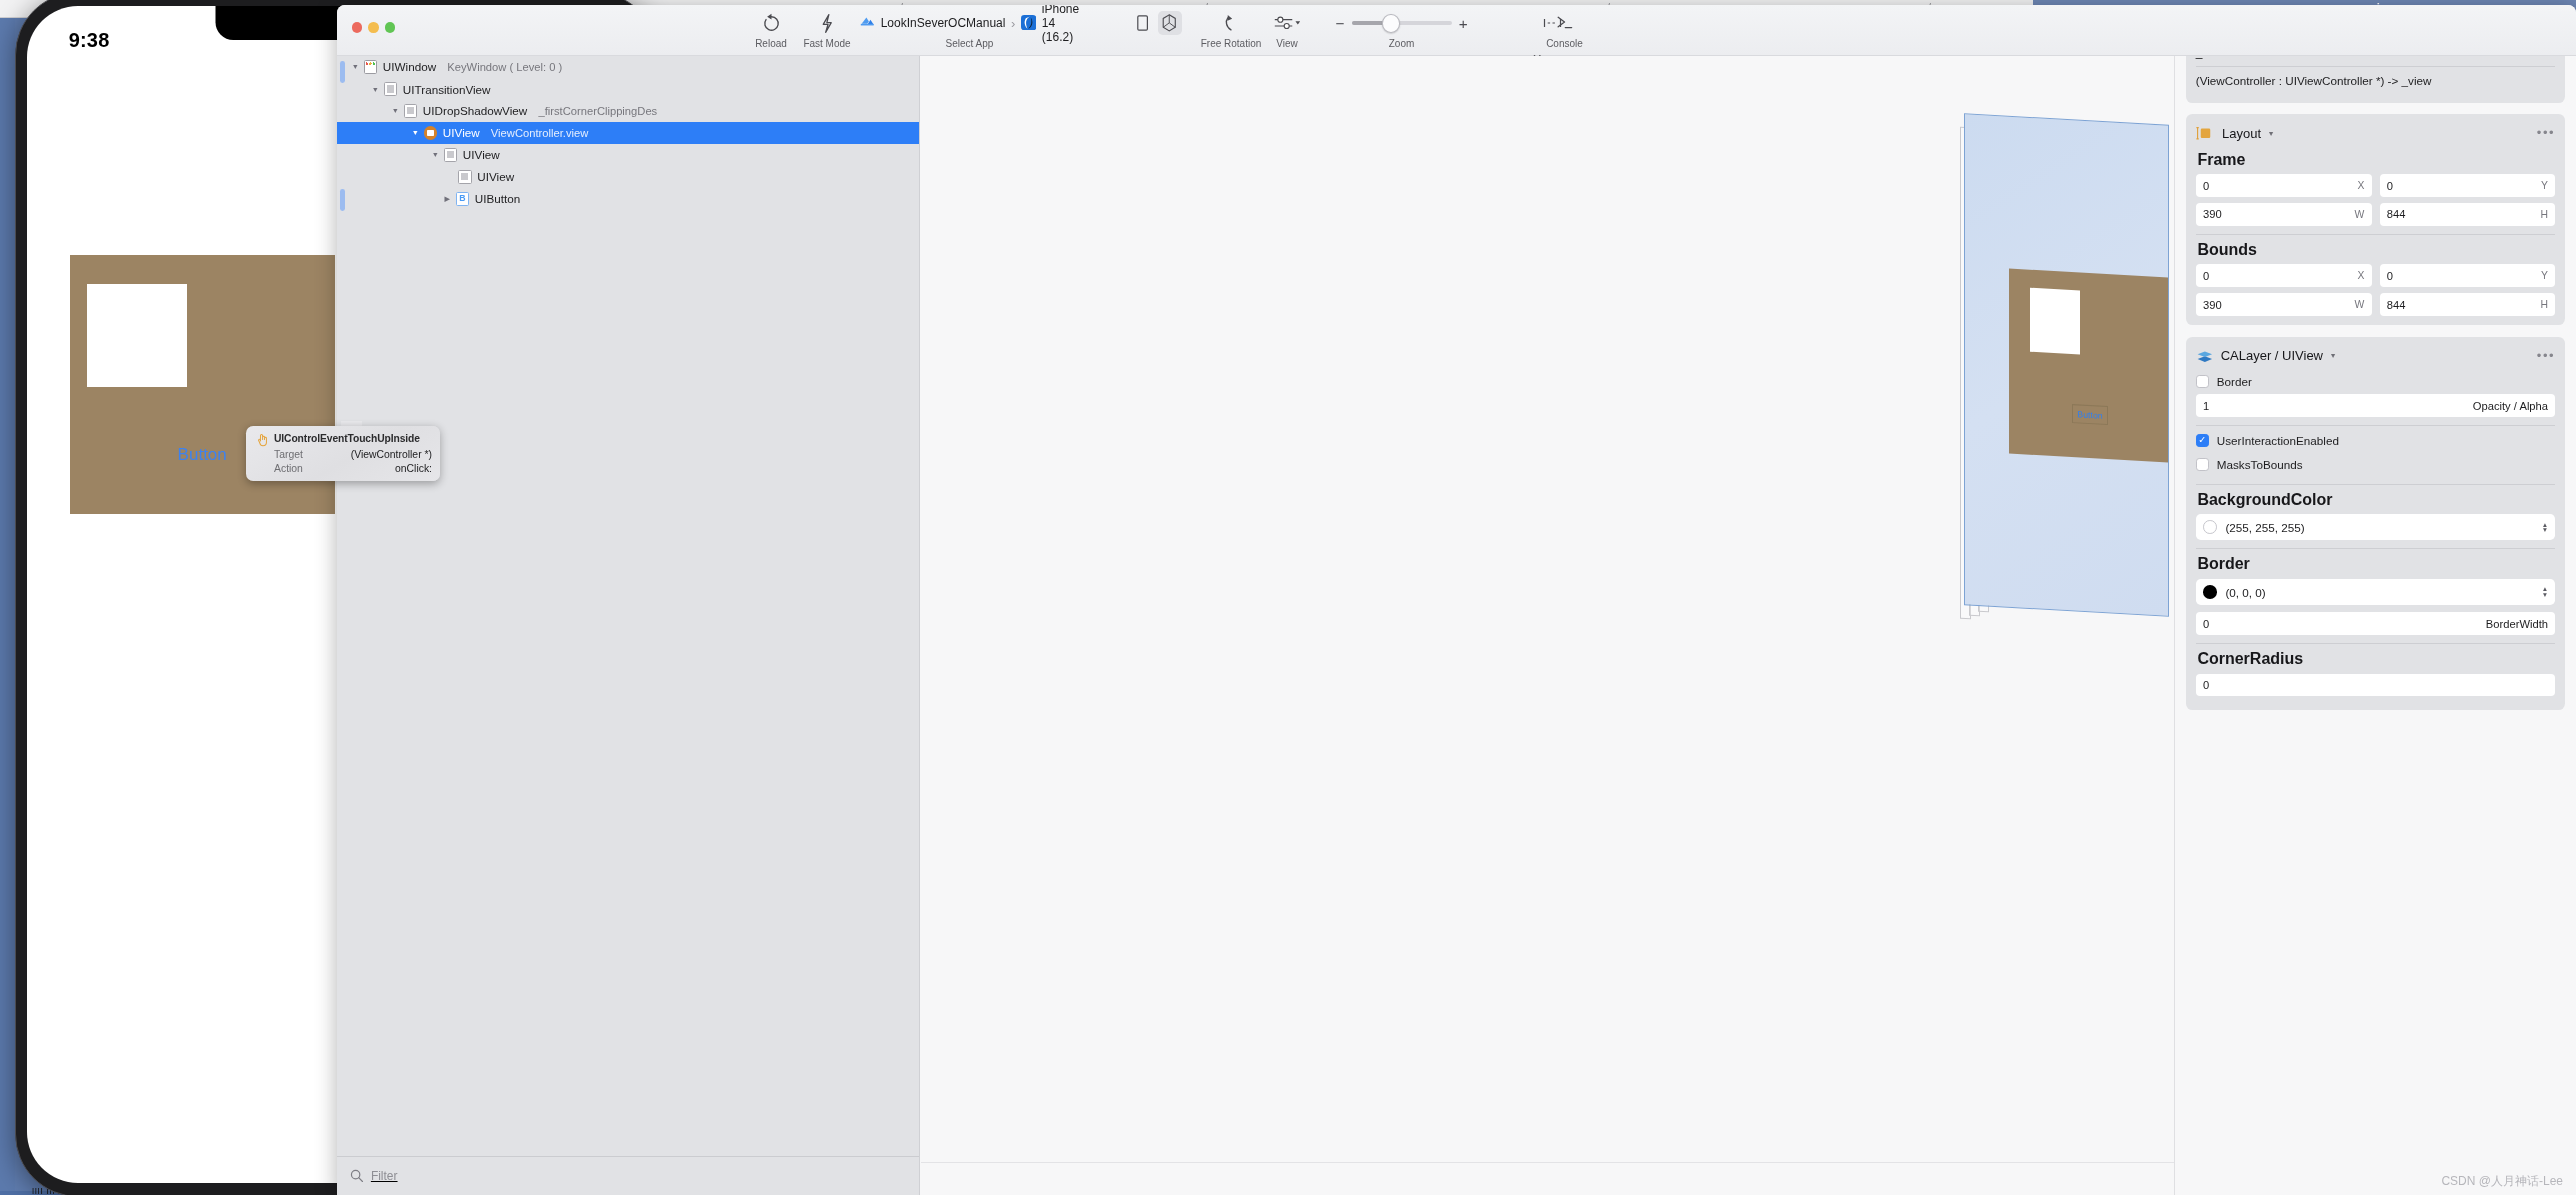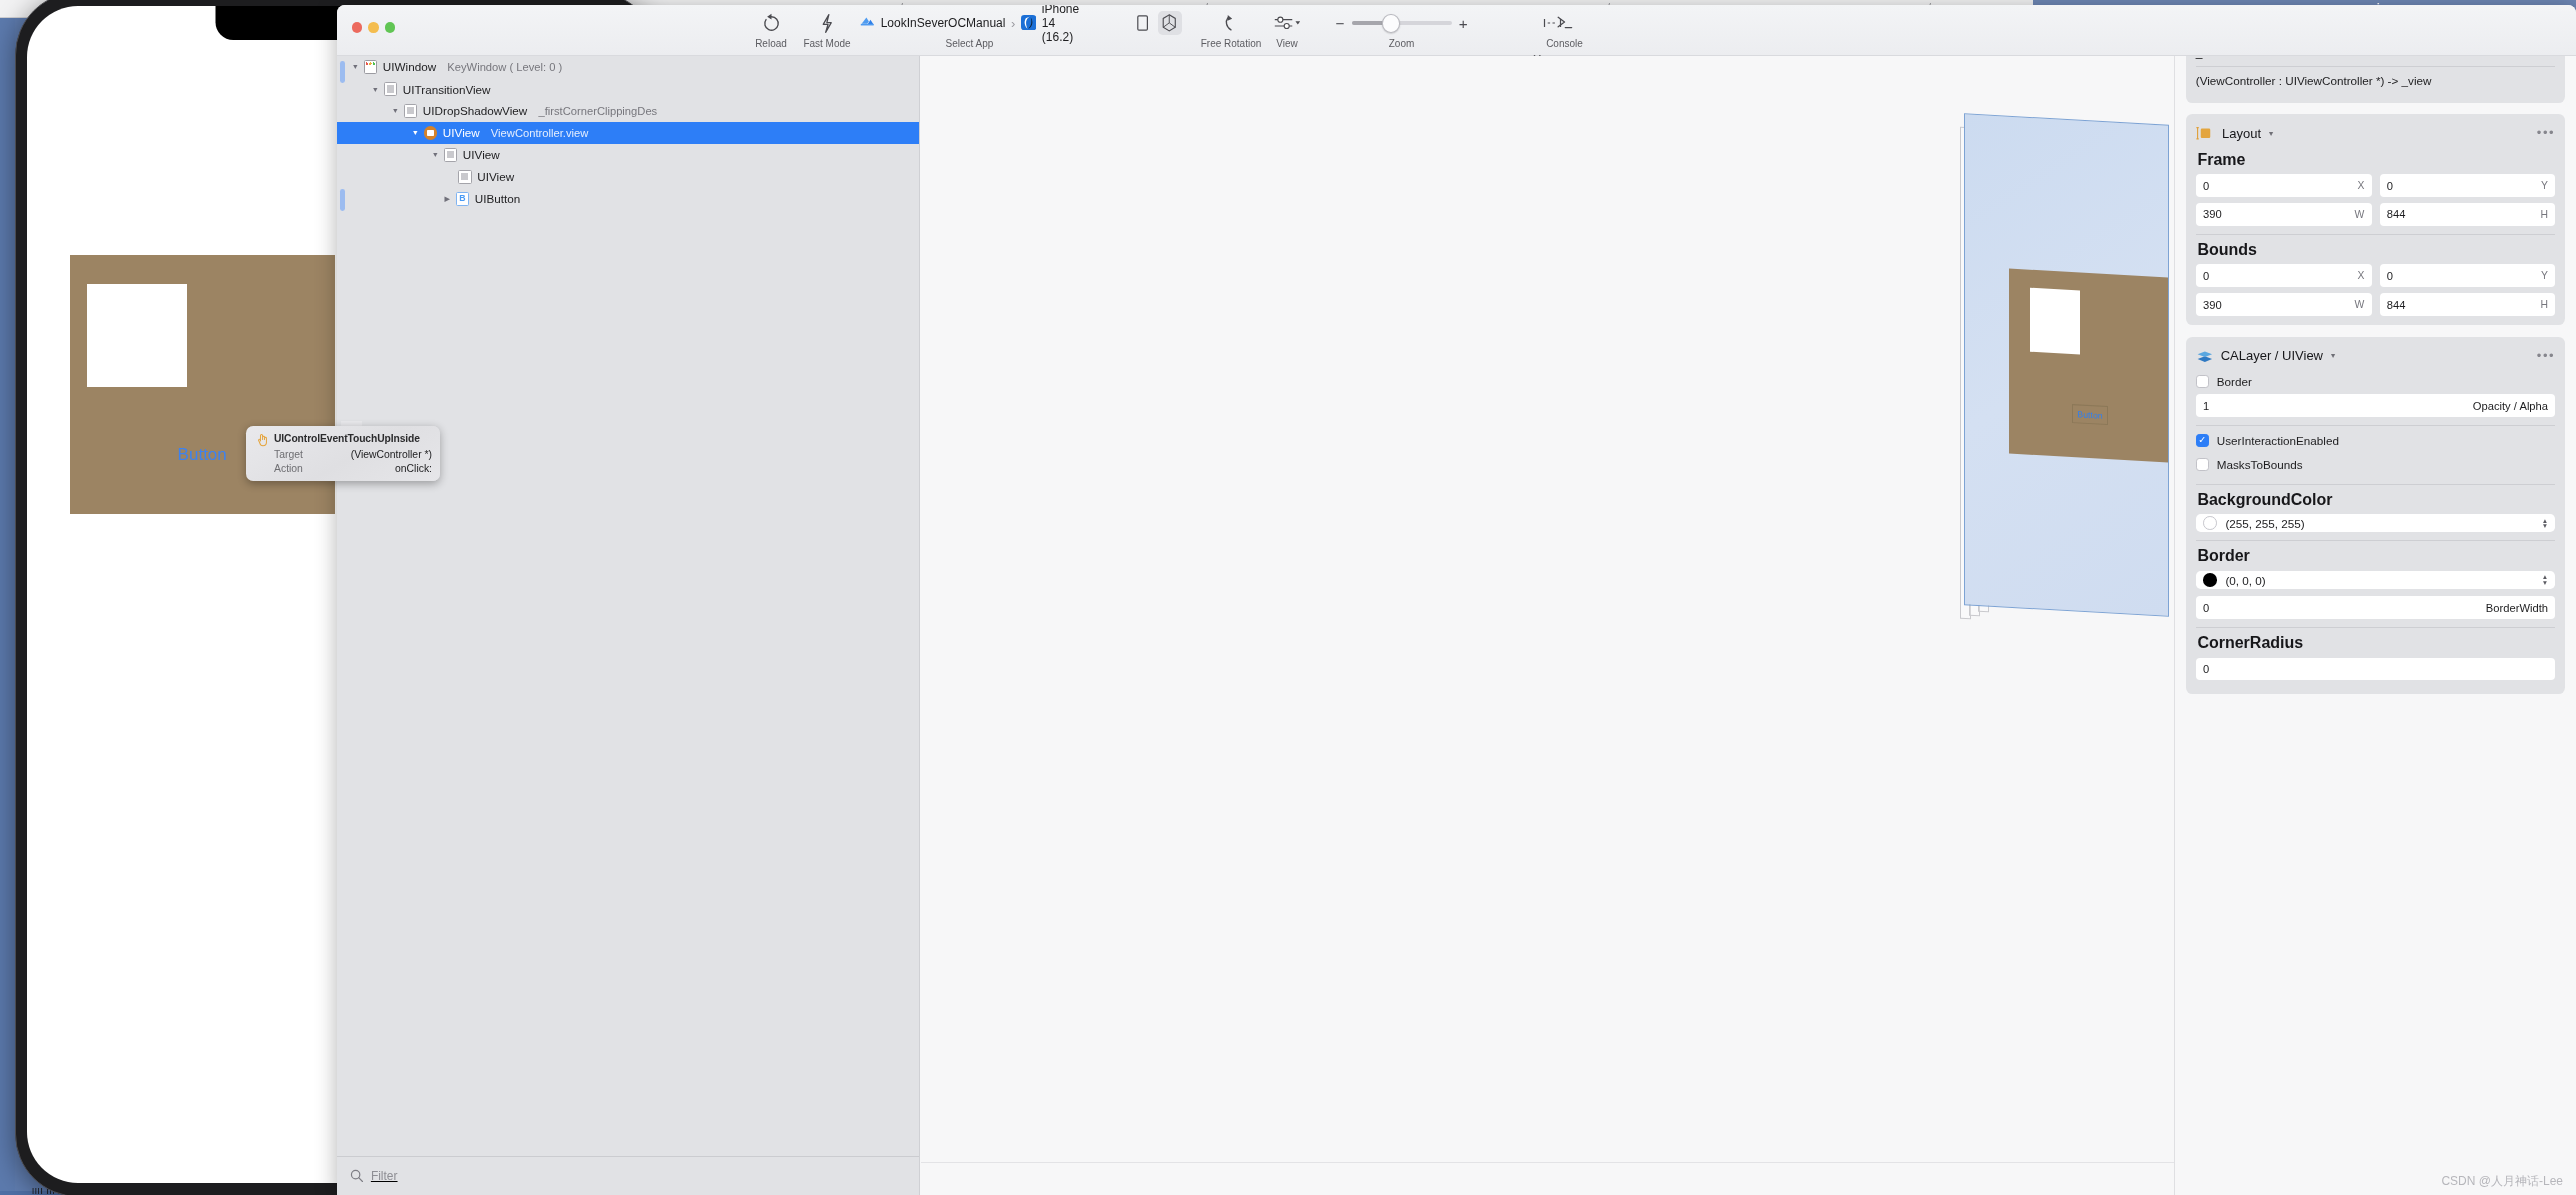--- a/index.html
+++ b/index.html
@@ -306,21 +306,21 @@
   .hrule { height:0.8px; background:#cdced2; margin:8px 0 3.2px 0; }
   .checkrow { display:flex; align-items:center; height:22.5px; margin-bottom:1.6px; }
   .cbox {
     width:13px; height:13px; border-radius:3.2px; background:#fff;
     border:0.8px solid #c2c2c8; margin-right:8px; flex:none;
     display:flex; align-items:center; justify-content:center;
   }
   .cbox.on { background:#2d7ef7; border-color:#2d7ef7; color:#fff; font-size:9.6px; line-height:1; }
   .checkrow .clabel { font-size:11.7px; color:#1d1d1f; }
   .colorrow {
-    height:18px; background:#fff; border-radius:4.8px; display:flex; align-items:center;
+    height:26px; background:#fff; border-radius:4.8px; display:flex; align-items:center;
     padding:0 7.2px; margin-bottom:7.2px;
   }
   .swatch { width:13.7px; height:13.7px; border-radius:50%; margin-right:8.8px; flex:none; }
   .colorrow .cv { flex:1; font-size:11.7px; color:#1d1d1f; }
   .stepper { display:flex; flex-direction:column; align-items:center; color:#5b5b62; font-size:6.4px; line-height:5.6px; }
   #watermark {
     position:absolute; right:13px; bottom:6.4px; font-size:12px; color:#b6b6bb;
     z-index:60; white-space:nowrap;
   }
 </style>
@@ -337,20 +337,37 @@
   <div id="bg-yellow-folder"></div>
 </div>
 <div id="bg-right-strip"></div>
 <div id="bg-pic-label">pic</div>
 <div id="bg-bottom-strip"></div>
 <div id="bg-text-sliver">lIlI IIl  lI IIl lIl Ill lIIl IIl llIlI  IlIlIIIll lIIIl   lIlIIIl lIl</div>
 
 <div id="simulator">
   <div id="sim-screen">
     <div id="sim-notch"></div>
+    <div id="sim-statusbar">
+      <div id="sim-time">9:38</div>
+      <div id="sim-status-right">
+        <span id="sim-dots">
+            <i></i>
+            <i></i>
+            <i></i>
+            <i></i>
+          </span>
+        <svg width="21" height="15.3" viewBox="0 0 26 19">
+          <path d="M13 3.2c4.3 0 8.1 1.7 10.9 4.4l-2.1 2.2C19.5 7.6 16.4 6.2 13 6.2S6.5 7.6 4.2 9.8L2.1 7.6C4.9 4.9 8.7 3.2 13 3.2z" fill="#000"></path>
+          <path d="M13 8.6c2.8 0 5.3 1.1 7.1 2.9l-2.1 2.2c-1.3-1.3-3.1-2.1-5-2.1s-3.7.8-5 2.1l-2.1-2.2C7.7 9.7 10.2 8.6 13 8.6z" fill="#000"></path>
+          <circle cx="13" cy="16" r="2.3" fill="#000"></circle>
+        </svg>
+        <span id="sim-battery"></span>
+      </div>
+    </div>
     <div id="sim-brownview">
       <div id="sim-whiteview"></div>
       <div id="sim-button">Button</div>
     </div>
   </div>
 </div>
 
 <div id="lookin-window">
 
   <div id="toolbar">

